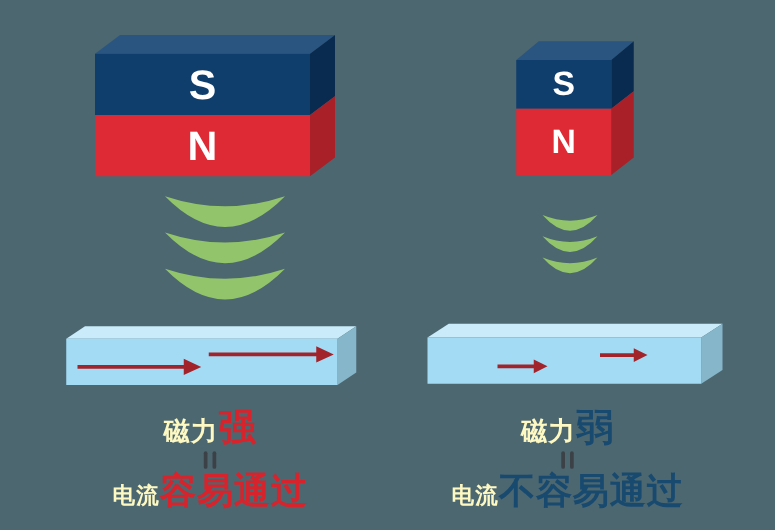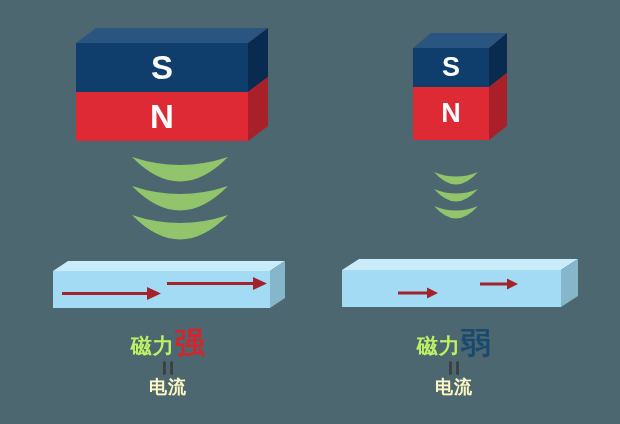--- a/index.html
+++ b/index.html
@@ -31,21 +31,21 @@
     top: 327px;
     width: 280px;
     display: flex;
     flex-direction: column;
     align-items: center;
     font-weight: bold;
   }
   .text-block.left  { left: 28px; }
   .text-block.right { left: 314px; }
   .cap-line { display: flex; align-items: baseline; white-space: nowrap; line-height: 1.05; }
-  .t-prefix    { font-size: 21px; letter-spacing: 1px; color: #bef264; }
+  .t-prefix    { font-size: 21px; letter-spacing: 1px; color: #fef9c3; }
   .t-prefix-sm { font-size: 18px; letter-spacing: 1px; color: #fef9c3; }
   .t-value     { font-size: 30px; letter-spacing: 0.5px; }
   .t-value-sm  { font-size: 29px; letter-spacing: 0.5px; }
   .red  { color: #D7242C; }
   .blue { color: #184A70; }
 
   
   .equals { display: flex; gap: 4px; margin: 2px 0 3px; height: 14px; }
   .equals i { display: block; width: 3px; height: 14px; background: #3C4148; border-radius: 1.5px; }
 </style>
@@ -110,30 +110,32 @@
     <div class="cap-line">
       <span class="t-prefix">磁力</span>
       <span class="t-value red">强</span>
     </div>
     <div class="equals">
         <i></i>
         <i></i>
       </div>
     <div class="cap-line">
       <span class="t-prefix-sm">电流</span>
+      <span class="t-value-sm red">容易通过</span>
     </div>
   </div>
 
   <div class="text-block right">
     <div class="cap-line">
       <span class="t-prefix">磁力</span>
       <span class="t-value blue">弱</span>
     </div>
     <div class="equals">
         <i></i>
         <i></i>
       </div>
     <div class="cap-line">
       <span class="t-prefix-sm">电流</span>
+      <span class="t-value-sm blue">不容易通过</span>
     </div>
   </div>
 
 </div>
 
 </body></html>

